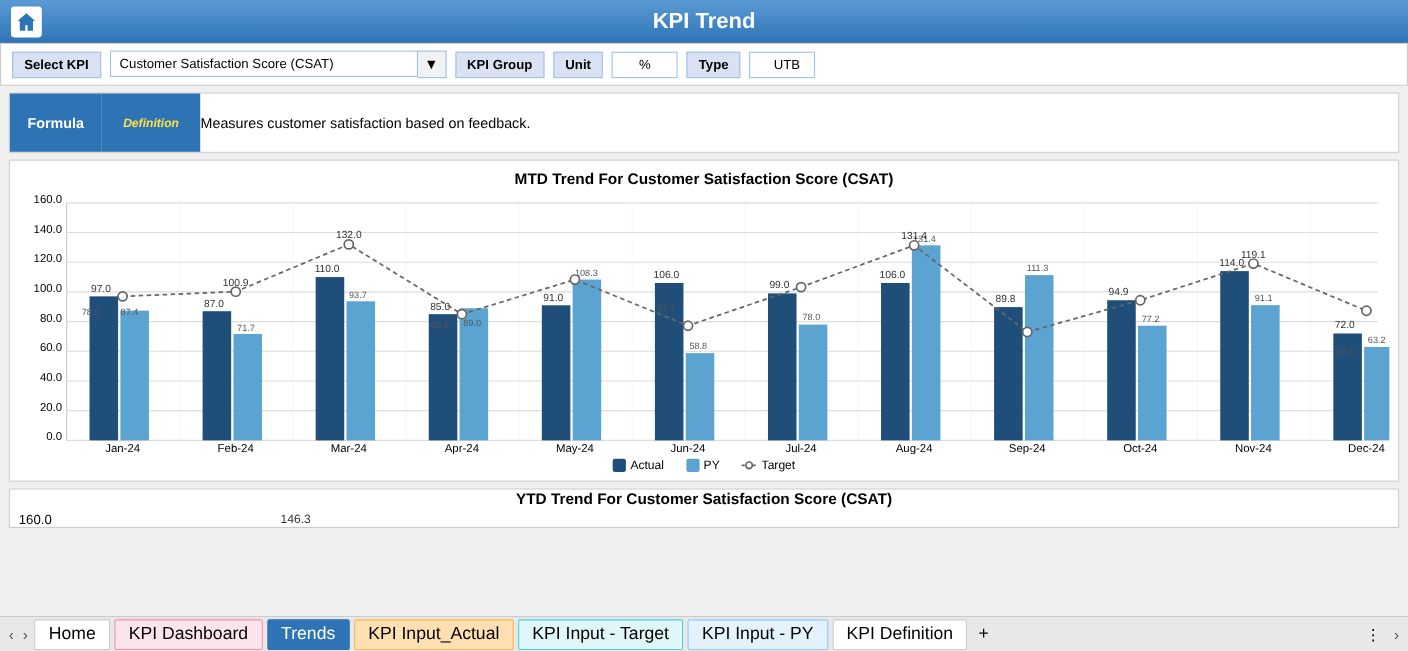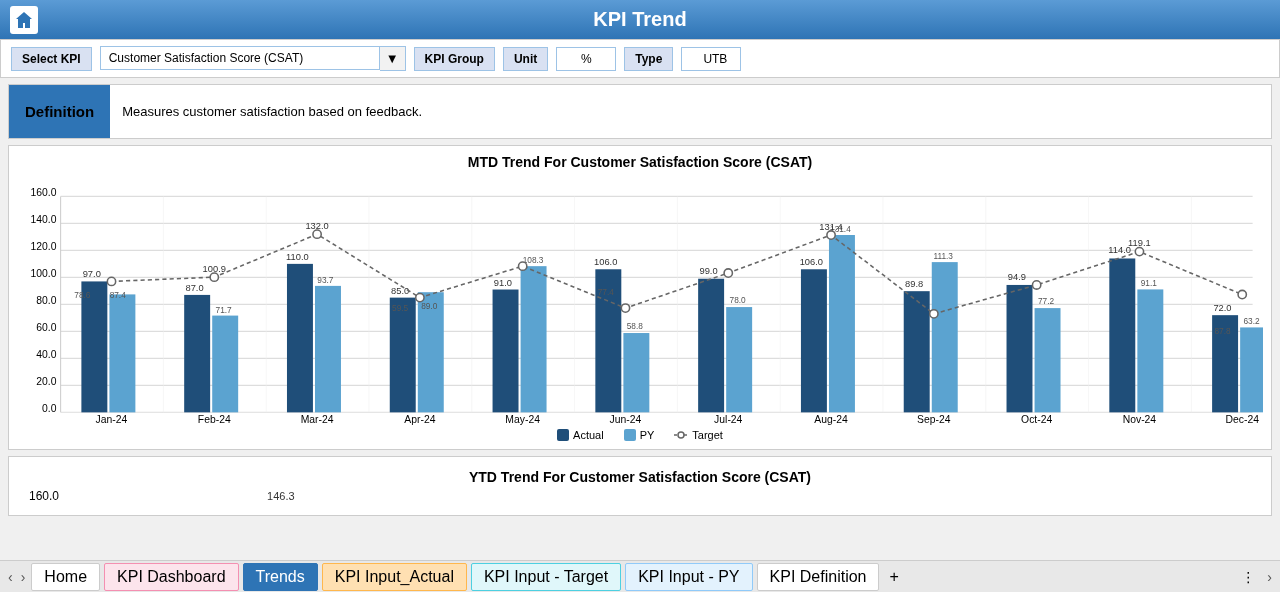--- a/index.html
+++ b/index.html
@@ -99,48 +99,49 @@
       align-items: center;
       font-size: 13px;
       min-width: 300px;
     }
     .info-def-block {
       display: flex;
       flex: 1;
     }
     .info-def-label {
       background: #2e74b5;
-      color: #000000;
+      color: #fde047;
       padding: 6px 16px;
       font-weight: bold;
-      font-size: 15px;
+      font-size: 11px;
       display: flex;
       align-items: center;
       min-width: 90px;
       justify-content: center;
+      font-style: italic;
     }
     .info-def-value {
-      padding: 6px 12px;
+      padding: 6px 0;
       display: flex;
       align-items: center;
       font-size: 13px;
     }
 
     
     .chart-container {
       background: white;
       border: 1px solid #ccc;
       margin: 0 8px 6px 8px;
       padding: 8px;
     }
     .chart-title {
       text-align: center;
       font-weight: bold;
       font-size: 14px;
-      margin-bottom: 16px;
+      margin-bottom: 4px;
     }
     .chart-area {
       position: relative;
       width: 100%;
     }
     svg.chart { width: 100%; }
 
     
     .legend {
       display: flex;
@@ -150,21 +151,21 @@
       font-size: 11px;
     }
     .legend-item { display: flex; align-items: center; gap: 4px; }
     .legend-dot { width: 12px; height: 12px; border-radius: 2px; }
 
     
     .ytd-container {
       background: white;
       border: 1px solid #ccc;
       margin: 0 8px;
-      padding: 12px;
+      padding: 0;
     }
     .ytd-title {
       text-align: center;
       font-weight: bold;
       font-size: 14px;
       margin-bottom: 4px;
     }
     .ytd-value {
       font-size: 12px;
       margin-left: 8px;
@@ -232,20 +233,21 @@
   </div>
   <span class="ctrl-label">KPI Group</span>
   <span class="ctrl-label">Unit</span>
   <span class="ctrl-value" style="min-width:60px; text-align:center;">%</span>
   <span class="ctrl-label">Type</span>
   <span class="ctrl-value" style="min-width:60px; text-align:center;padding-left:16px;">UTB</span>
 </div>
 
 <div class="info-row">
   <div class="info-formula-block">
+    <div class="info-formula-label">Formula</div>
   </div>
   <div class="info-def-block">
     <div class="info-def-label">Definition</div>
     <div class="info-def-value">Measures customer satisfaction based on feedback.</div>
   </div>
 </div>
 
 <div class="chart-container">
   <div class="chart-title">MTD Trend For Customer Satisfaction Score (CSAT)</div>
   <div class="chart-area">

